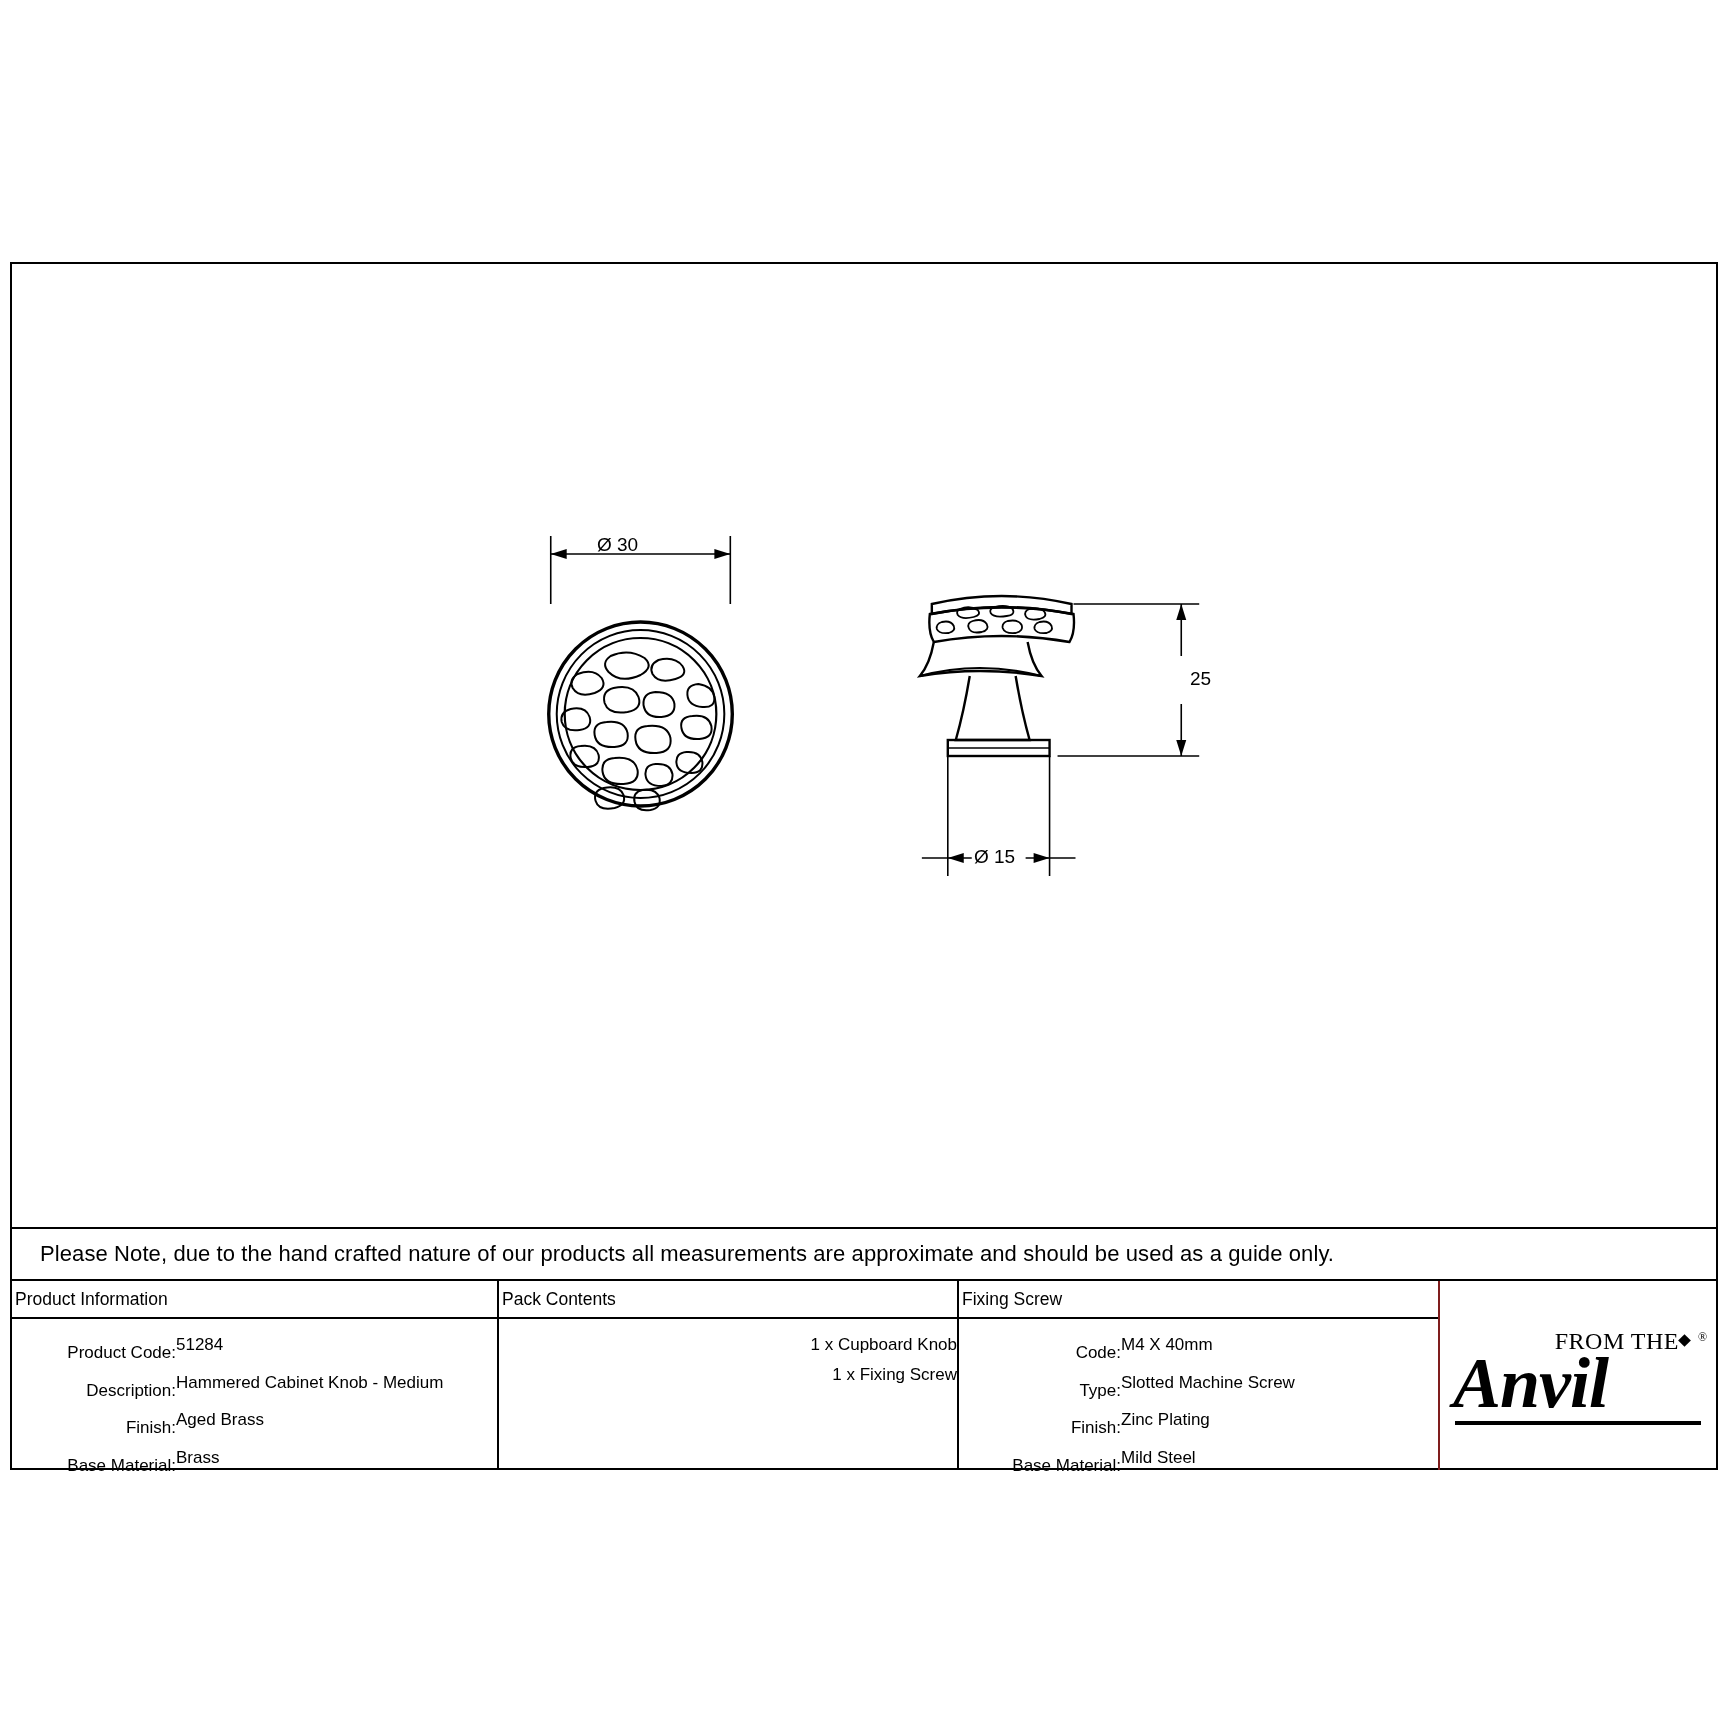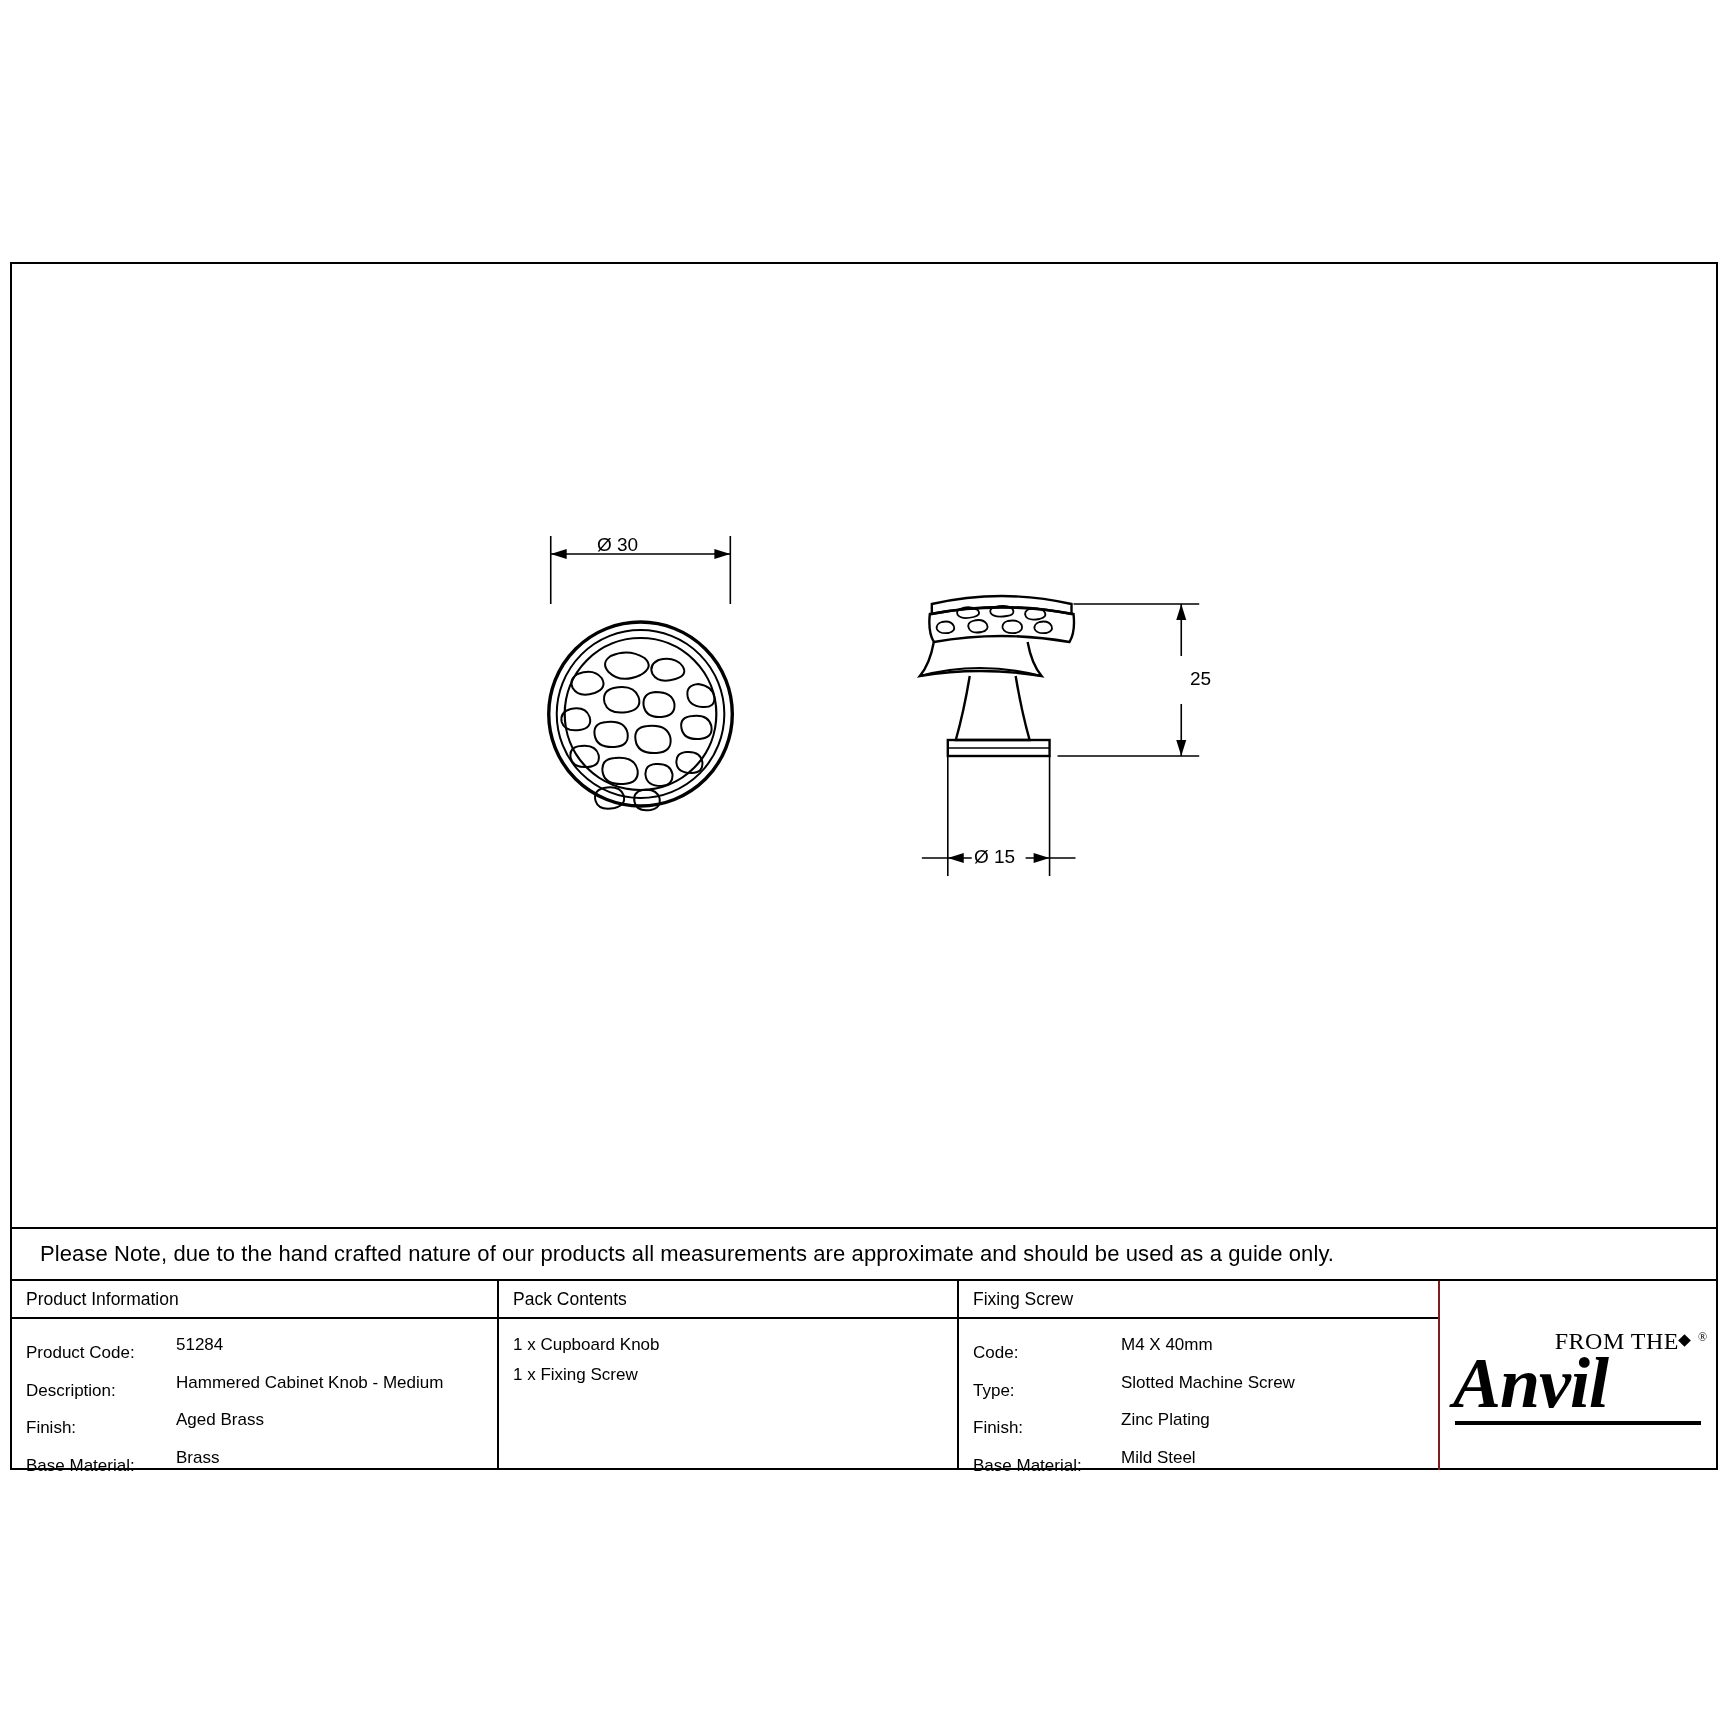--- a/index.html
+++ b/index.html
@@ -18,20 +18,21 @@
 
   #sheet {
     position: absolute;
     left: 10px;
     top: 262px;
     width: 1708px;
     height: 1208px;
     border: 2px solid #000000;
     box-sizing: border-box;
     background: #ffffff;
+    text-align: right;
   }
 
   #drawing-area {
     position: absolute;
     left: 0;
     top: 0;
     width: 100%;
     height: 963px;
   }
 
@@ -81,21 +82,21 @@
   .col-product { width: 487px; border-right: 2px solid #000000; }
   .col-pack    { width: 460px; border-right: 2px solid #000000; }
   .col-screw   { width: 481px; border-right: 2px solid #7f1d1d; }
   .col-logo    { flex: 1 1 auto; }
 
   .col-header {
     height: 38px;
     border-bottom: 2px solid #000000;
     display: flex;
     align-items: center;
-    padding-left: 14px;
+    padding-left: 3px;
     box-sizing: border-box;
     font-size: 17.5px;
   }
   .col-body {
     padding: 11px 0 0 14px;
     box-sizing: border-box;
   }
   .kv-row {
     display: flex;
     font-size: 17px;

